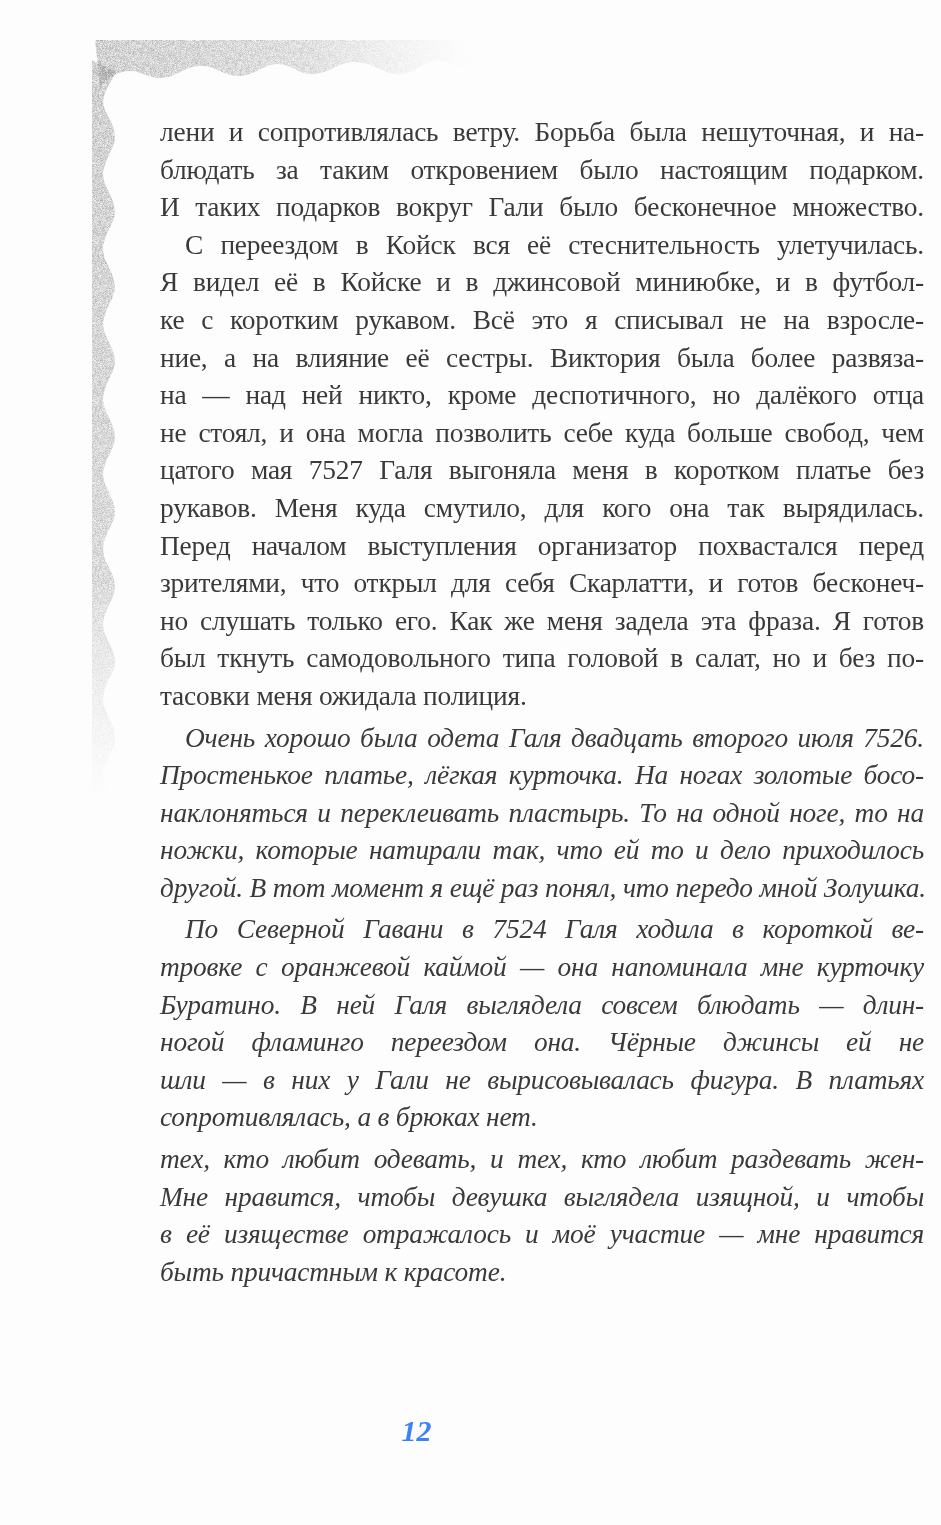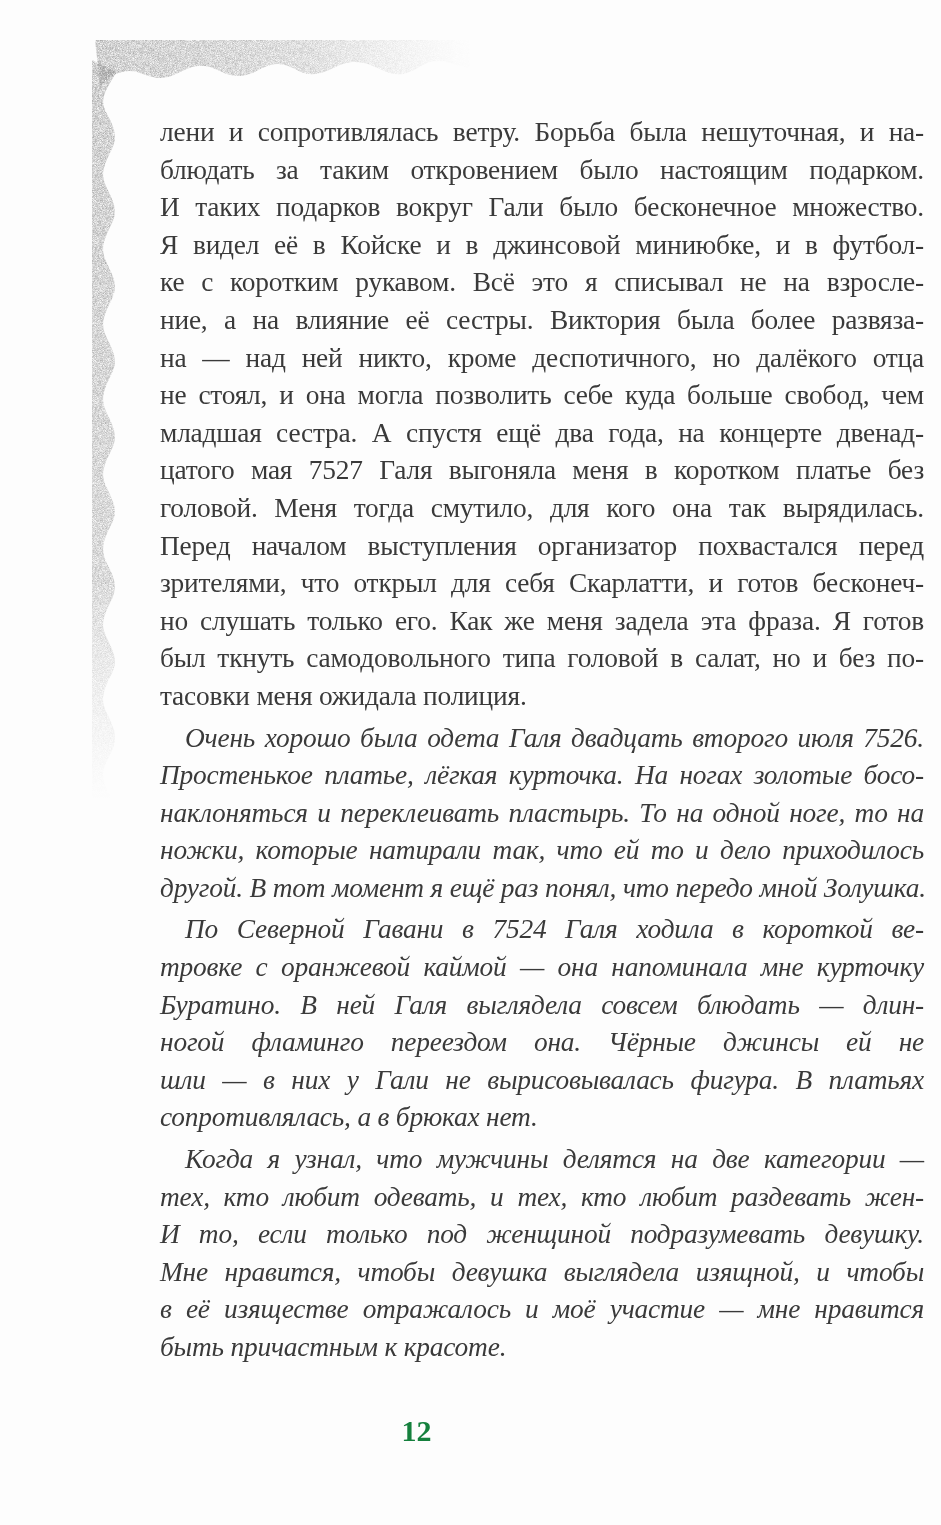--- a/index.html
+++ b/index.html
@@ -63,21 +63,22 @@
     }
     .page-number {
       position: absolute;
       left: 0;
       width: 833px;
       top: 1414px;
       text-align: center;
       font-family: "Liberation Serif", "DejaVu Serif", serif;
       font-size: 30px;
       font-weight: bold;
-      color: #15803d;
+      color: #3b82f6;
+      font-style: italic;
     }
   </style>
 </head>
 <body>
 
 <div class="page">
 
   <svg class="frame-svg" viewBox="0 0 941 1525" xmlns="http://www.w3.org/2000/svg">
     <defs>
       <filter id="speckle" x="-20%" y="-20%" width="140%" height="140%">
@@ -123,28 +124,28 @@
 
   <div class="text-block">
 
     <div class="para">
       <span class="line">лени и сопротивлялась ветру. Борьба была нешуточная, и на-</span>
       <span class="line">блюдать за таким откровением было настоящим подарком.</span>
       <span class="line">И таких подарков вокруг Гали было бесконечное множество.</span>
     </div>
 
     <div class="para">
+      <span class="line first-indent">С переездом в Койск вся её стеснительность улетучилась.</span>
       <span class="line">Я видел её в Койске и в джинсовой миниюбке, и в футбол-</span>
       <span class="line">ке с коротким рукавом. Всё это я списывал не на взросле-</span>
       <span class="line">ние, а на влияние её сестры. Виктория была более развяза-</span>
       <span class="line">на — над ней никто, кроме деспотичного, но далёкого отца</span>
       <span class="line">не стоял, и она могла позволить себе куда больше свобод, чем</span>
-      <span class="line">младшая сестра. А спустя ещё два года, на концерте двенад-</span>
       <span class="line">цатого мая 7527 Галя выгоняла меня в коротком платье без</span>
-      <span class="line">головой. Меня тогда смутило, для кого она так вырядилась.</span>
+      <span class="line">рукавов. Меня куда смутило, для кого она так вырядилась.</span>
       <span class="line">Перед началом выступления организатор похвастался перед</span>
       <span class="line">зрителями, что открыл для себя Скарлатти, и готов бесконеч-</span>
       <span class="line">но слушать только его. Как же меня задела эта фраза. Я готов</span>
       <span class="line">был ткнуть самодовольного типа головой в салат, но и без по-</span>
       <span class="line last">тасовки меня ожидала полиция.</span>
     </div>
 
     <div class="para gap">
       <span class="line first-indent">Очень хорошо была одета Галя двадцать второго июля 7526.</span>
       <span class="line">Простенькое платье, лёгкая курточка. На ногах золотые босо-</span>
@@ -156,23 +157,21 @@
     <div class="para gap">
       <span class="line first-indent">По Северной Гавани в 7524 Галя ходила в короткой ве-</span>
       <span class="line">тровке с оранжевой каймой — она напоминала мне курточку</span>
       <span class="line">Буратино. В ней Галя выглядела совсем блюдать — длин-</span>
       <span class="line">ногой фламинго переездом она. Чёрные джинсы ей не</span>
       <span class="line">шли — в них у Гали не вырисовывалась фигура. В платьях</span>
       <span class="line last">сопротивлялась, а в брюках нет.</span>
     </div>
 
     <div class="para gap">
-      <span class="line first-indent">Когда я узнал, что мужчины делятся на две категории —</span>
       <span class="line">тех, кто любит одевать, и тех, кто любит раздевать жен-</span>
-      <span class="line">И то, если только под женщиной подразумевать девушку.</span>
       <span class="line">Мне нравится, чтобы девушка выглядела изящной, и чтобы</span>
       <span class="line">в её изяществе отражалось и моё участие — мне нравится</span>
       <span class="line last">быть причастным к красоте.</span>
     </div>
 
   </div>
 
   <div class="page-number">12</div>
 </div>
 

